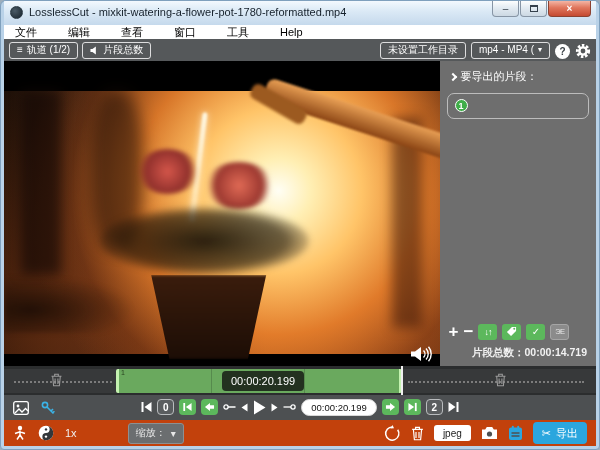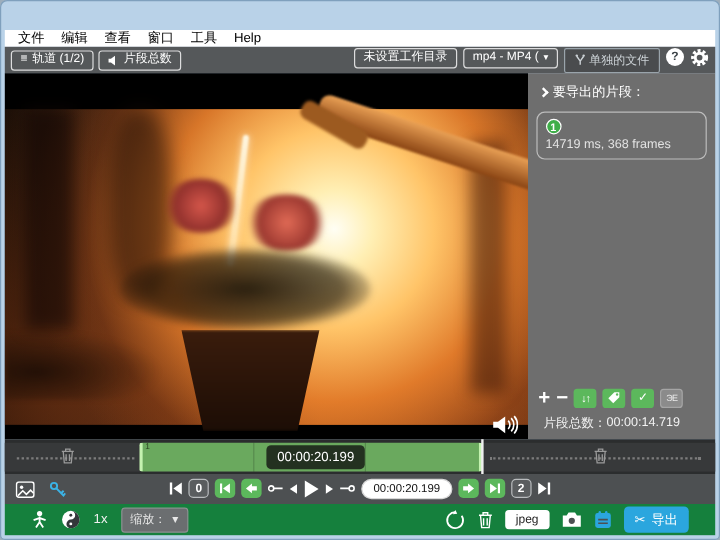--- a/index.html
+++ b/index.html
@@ -10,28 +10,28 @@
   
   .titlebar { position:absolute; left:0; right:0; top:0; height:24px; background:linear-gradient(#f3f9fe,#dcea f6 40%,#c5d9ec); background:linear-gradient(#f3f9fe,#dceaf6 40%,#c5d9ec); }
   .app-icon { position:absolute; left:6px; top:5px; width:13px; height:13px; border-radius:7px; background:radial-gradient(circle at 35% 35%, #4a5a66, #16222b); border:1px solid #2c3a44; }
   .title-text { position:absolute; left:25px; top:5px; font-size:11px; color:#15202b; white-space:nowrap; }
   .winbtns { position:absolute; top:0; right:5px; display:flex; }
   .winbtn { width:27px; height:16px; margin-left:1px; border:1px solid #8795a5; border-top:none; border-radius:0 0 4px 4px; background:linear-gradient(#fdfefe,#e3ebf2 45%,#ccd8e3); display:flex; align-items:center; justify-content:center; color:#35404c; font-size:10px; line-height:1; cursor:default; }
   .winbtn.close { width:43px; background:linear-gradient(#f4b5a4,#e0765c 45%,#c54a31); color:#fff; font-weight:bold; border-color:#8c4231; }
   .glyph-max { width:8px; height:7px; border:1px solid #35404c; border-top-width:2px; }
 
   
-  .menubar { position:absolute; left:0; right:0; top:24px; height:14px; background:#ffffff; display:flex; align-items:center; padding-left:5px; gap:2px; }
+  .menubar { position:absolute; left:0; right:0; top:24px; height:14px; background:#ffffff; display:flex; align-items:center; padding-left:5px; gap:19px; }
   .menu-item { font-size:11px; color:#000; padding:0 6px; line-height:14px; cursor:default; }
 
   
   .toolbar { position:absolute; left:0; right:0; top:38px; height:22px; background:#55585a; display:flex; align-items:center; padding:0 5px; gap:4px; }
   .tbtn { display:flex; align-items:center; gap:4px; border:1px solid rgba(255,255,255,.8); border-radius:3px; color:#fff; font-size:10px; line-height:1; padding:2.5px 7px; background:transparent; white-space:nowrap; cursor:default; }
   .tbtn .caret { font-size:8px; }
-  .t-right { margin-left:auto; display:flex; align-items:flex-start; gap:5px; }
+  .t-right { margin-left:auto; display:flex; align-items:flex-end; gap:5px; }
   .inset-box { display:flex; align-items:center; gap:3px; background:rgba(0,0,0,.13); border:1px solid #9aa4ab; border-radius:2px; color:#ccd2d6; font-size:10px; padding:2.5px 8px; white-space:nowrap; }
   .help-circle { width:15px; height:15px; border-radius:50%; background:#fff; color:#3a4146; font-size:10px; font-weight:bold; display:flex; align-items:center; justify-content:center; }
   .icon { display:inline-flex; align-items:center; justify-content:center; }
 
   
   .main { position:absolute; left:0; right:0; top:60px; height:305px; display:flex; }
   .video-area { position:relative; width:437px; height:100%; background:#000; overflow:hidden; }
   .scene { position:absolute; left:0; right:0; top:30px; bottom:12px;
     background:
       radial-gradient(circle at 63% 38%, #fffef4 0%, #ffefb4 10%, #ffc468 26%, rgba(235,130,45,.85) 45%, rgba(150,70,25,.35) 65%, rgba(60,25,10,0) 80%),
@@ -58,21 +58,21 @@
   .chev { width:6px; height:6px; border-right:2px solid #fff; border-top:2px solid #fff; transform:rotate(45deg); }
   .seg-card { margin:5px 7px; border:1px solid #bcbcbc; border-radius:7px; padding:5px 7px 6px; cursor:default; }
   .seg-line1 { display:flex; align-items:center; gap:4px; font-size:9.5px; font-weight:bold; white-space:nowrap; }
   .seg-num { flex:0 0 auto; width:13px; height:13px; border-radius:50%; background:#3fae49; border:1px solid #fff; color:#fff; font-size:9px; font-weight:bold; display:flex; align-items:center; justify-content:center; }
   .seg-line2 { font-size:10.5px; margin-top:4px; color:#f4f4f4; }
   .seg-line3 { font-size:10.5px; margin-top:2px; color:#e2e2e2; }
   .sb-actions { position:absolute; left:0; right:0; bottom:26px; display:flex; align-items:center; gap:5px; padding:0 9px; }
   .sb-glyph { color:#fff; font-size:17px; font-weight:bold; line-height:1; cursor:default; }
   .sb-greenbtn { width:19px; height:16px; border-radius:3px; background:#5cb85c; color:#fff; display:flex; align-items:center; justify-content:center; font-size:10px; cursor:default; }
   .sb-graybtn { width:19px; height:16px; border-radius:3px; background:#8b8b8b; border:1px solid #a5a5a5; color:#e8e8e8; display:flex; align-items:center; justify-content:center; font-size:7.5px; letter-spacing:-0.5px; cursor:default; }
-  .sb-total { position:absolute; left:0; right:16px; bottom:6px; display:flex; justify-content:center; padding:0 9px; font-size:10.5px; color:#f2f2f2; }
+  .sb-total { position:absolute; left:0; right:0; bottom:6px; display:flex; justify-content:flex-end; padding:0 9px; font-size:10.5px; color:#f2f2f2;font-weight:bold; }
 
   
   .timeline { position:absolute; left:0; right:0; top:365px; height:29px; background:#2b2d2e; }
   .track { position:absolute; left:0; right:0; top:3px; bottom:2px; background:#37393a; }
   .dotted { position:absolute; top:50%; border-top:2px dotted #7c7c7c; }
   .tl-trash { position:absolute; top:4px; color:#9a9a9a; }
   .segment { position:absolute; left:112px; width:286px; top:0; bottom:0; background:#6aa95e; border-left:3px solid #c4f2b0; border-right:3px solid #c4f2b0; border-radius:2px; }
   .segment .idx { position:absolute; left:2px; top:0px; font-size:7px; color:#28421f; }
   .seg-div { position:absolute; top:0; bottom:0; width:1px; background:rgba(0,0,0,.18); }
   .playhead { position:absolute; left:397px; top:-3px; bottom:-2px; width:2px; background:#efefef; }
@@ -82,34 +82,49 @@
   .controls1 { position:absolute; left:0; right:0; top:394px; height:25px; background:#4d5052; display:flex; align-items:center; }
   .c1-left { position:absolute; left:9px; display:flex; align-items:center; gap:12px; }
   .c1-center { margin:0 auto; display:flex; align-items:center; gap:5px; }
   .sqbtn { width:17px; height:16px; border-radius:4px; display:flex; align-items:center; justify-content:center; font-size:10px; color:#fff; cursor:default; }
   .sq-gray { border:1.5px solid #b9bcbe; background:rgba(255,255,255,.08); font-weight:bold; }
   .sq-green { background:#5cb85c; }
   .timefield { background:#fff; border:1px solid #d7d7d7; border-radius:9px; color:#111; font-size:9.5px; padding:2px 9px; line-height:1.2; white-space:nowrap; }
   .white { color:#fff; }
   .blue { color:#3bb3e6; }
 
-  .controls2 { position:absolute; left:0; right:0; top:419px; height:26px; background:#15803d; display:flex; align-items:center; padding:0 22px; gap:11px; }
+  .controls2 { position:absolute; left:0; right:0; top:419px; height:26px; background:#c2410c; display:flex; align-items:center; padding:0 9px; gap:11px; }
   .speed { color:#f0f0f0; font-size:11px; }
-  .zoom-dd { display:flex; align-items:center; gap:5px; background:#6b6e70; border:1px solid #8d9092; border-radius:3px; color:#e8e8e8; font-size:10px; padding:2.5px 7px; cursor:default; }
+  .zoom-dd { display:flex; align-items:center; gap:5px; background:#6b6e70; border:1px solid #8d9092; border-radius:3px; color:#e8e8e8; font-size:10px; padding:2.5px 7px; cursor:default;margin-left:40px; }
   .c2-right { margin-left:auto; display:flex; align-items:center; gap:10px; }
   .jpeg-pill { background:#fff; border-radius:3px; color:#222; font-size:10px; padding:2.5px 9px; cursor:default; }
   .export-btn { display:flex; align-items:center; gap:5px; background:#2ba6de; border-radius:4px; color:#fff; font-size:11px; padding:3.5px 9px; cursor:default; }
   svg { display:block; }
 </style>
 </head>
 <body>
 
 <div class="window">
   <div class="client">
 
+    <div class="titlebar">
+      <div class="app-icon"></div>
+      <div class="title-text">LosslessCut - mixkit-watering-a-flower-pot-1780-reformatted.mp4</div>
+      <div class="winbtns">
+        <div class="winbtn">
+            <span>–</span>
+          </div>
+        <div class="winbtn">
+            <span class="glyph-max"></span>
+          </div>
+        <div class="winbtn close">
+            <span>×</span>
+          </div>
+      </div>
+    </div>
 
     <div class="menubar">
       <span class="menu-item">文件</span>
       <span class="menu-item">编辑</span>
       <span class="menu-item">查看</span>
       <span class="menu-item">窗口</span>
       <span class="menu-item">工具</span>
       <span class="menu-item">Help</span>
     </div>
 
@@ -126,30 +141,20 @@
         </span>
         <span>片段总数</span>
       </div>
       <div class="t-right">
         <div class="tbtn">
           <span>未设置工作目录</span>
         </div>
         <div class="tbtn">
           <span>mp4 - MP4 (</span>
           <span class="caret">▾</span>
-        </div>
-        <div class="inset-box">
-          <span class="icon">
-            <svg width="9" height="10" viewBox="0 0 10 11">
-                <path d="M5 10V6.5M5 6.5L1.8 2M5 6.5L8.2 2" stroke="#ccd2d6" stroke-width="1.3" fill="none"></path>
-                <circle cx="1.8" cy="1.4" r="1.1" fill="#ccd2d6"></circle>
-                <circle cx="8.2" cy="1.4" r="1.1" fill="#ccd2d6"></circle>
-              </svg>
-          </span>
-          <span>单独的文件</span>
         </div>
         <div class="help-circle">
             <span>?</span>
           </div>
         <span class="icon">
           <svg width="16" height="16" viewBox="0 0 16 16">
               <circle cx="8" cy="8" r="5.6" fill="none" stroke="#fff" stroke-width="3" stroke-dasharray="2.4 1.7"></circle>
               <circle cx="8" cy="8" r="3.6" fill="none" stroke="#fff" stroke-width="2.4"></circle>
             </svg>
         </span>
@@ -181,21 +186,20 @@
 
       <div class="sidebar">
         <div class="sb-header">
           <span class="chev"></span>
           <span>要导出的片段：</span>
         </div>
         <div class="seg-card">
           <div class="seg-line1">
             <span class="seg-num">1</span>
           </div>
-          <div class="seg-line3">14719 ms, 368 frames</div>
         </div>
         <div class="sb-actions">
           <span class="sb-glyph">+</span>
           <span class="sb-glyph">−</span>
           <span class="sb-greenbtn" style="font-size:9px; letter-spacing:-1px;">
               <span>↓↑</span>
             </span>
           <span class="sb-greenbtn">
             <span class="icon">
               <svg width="11" height="11" viewBox="0 0 12 12">

